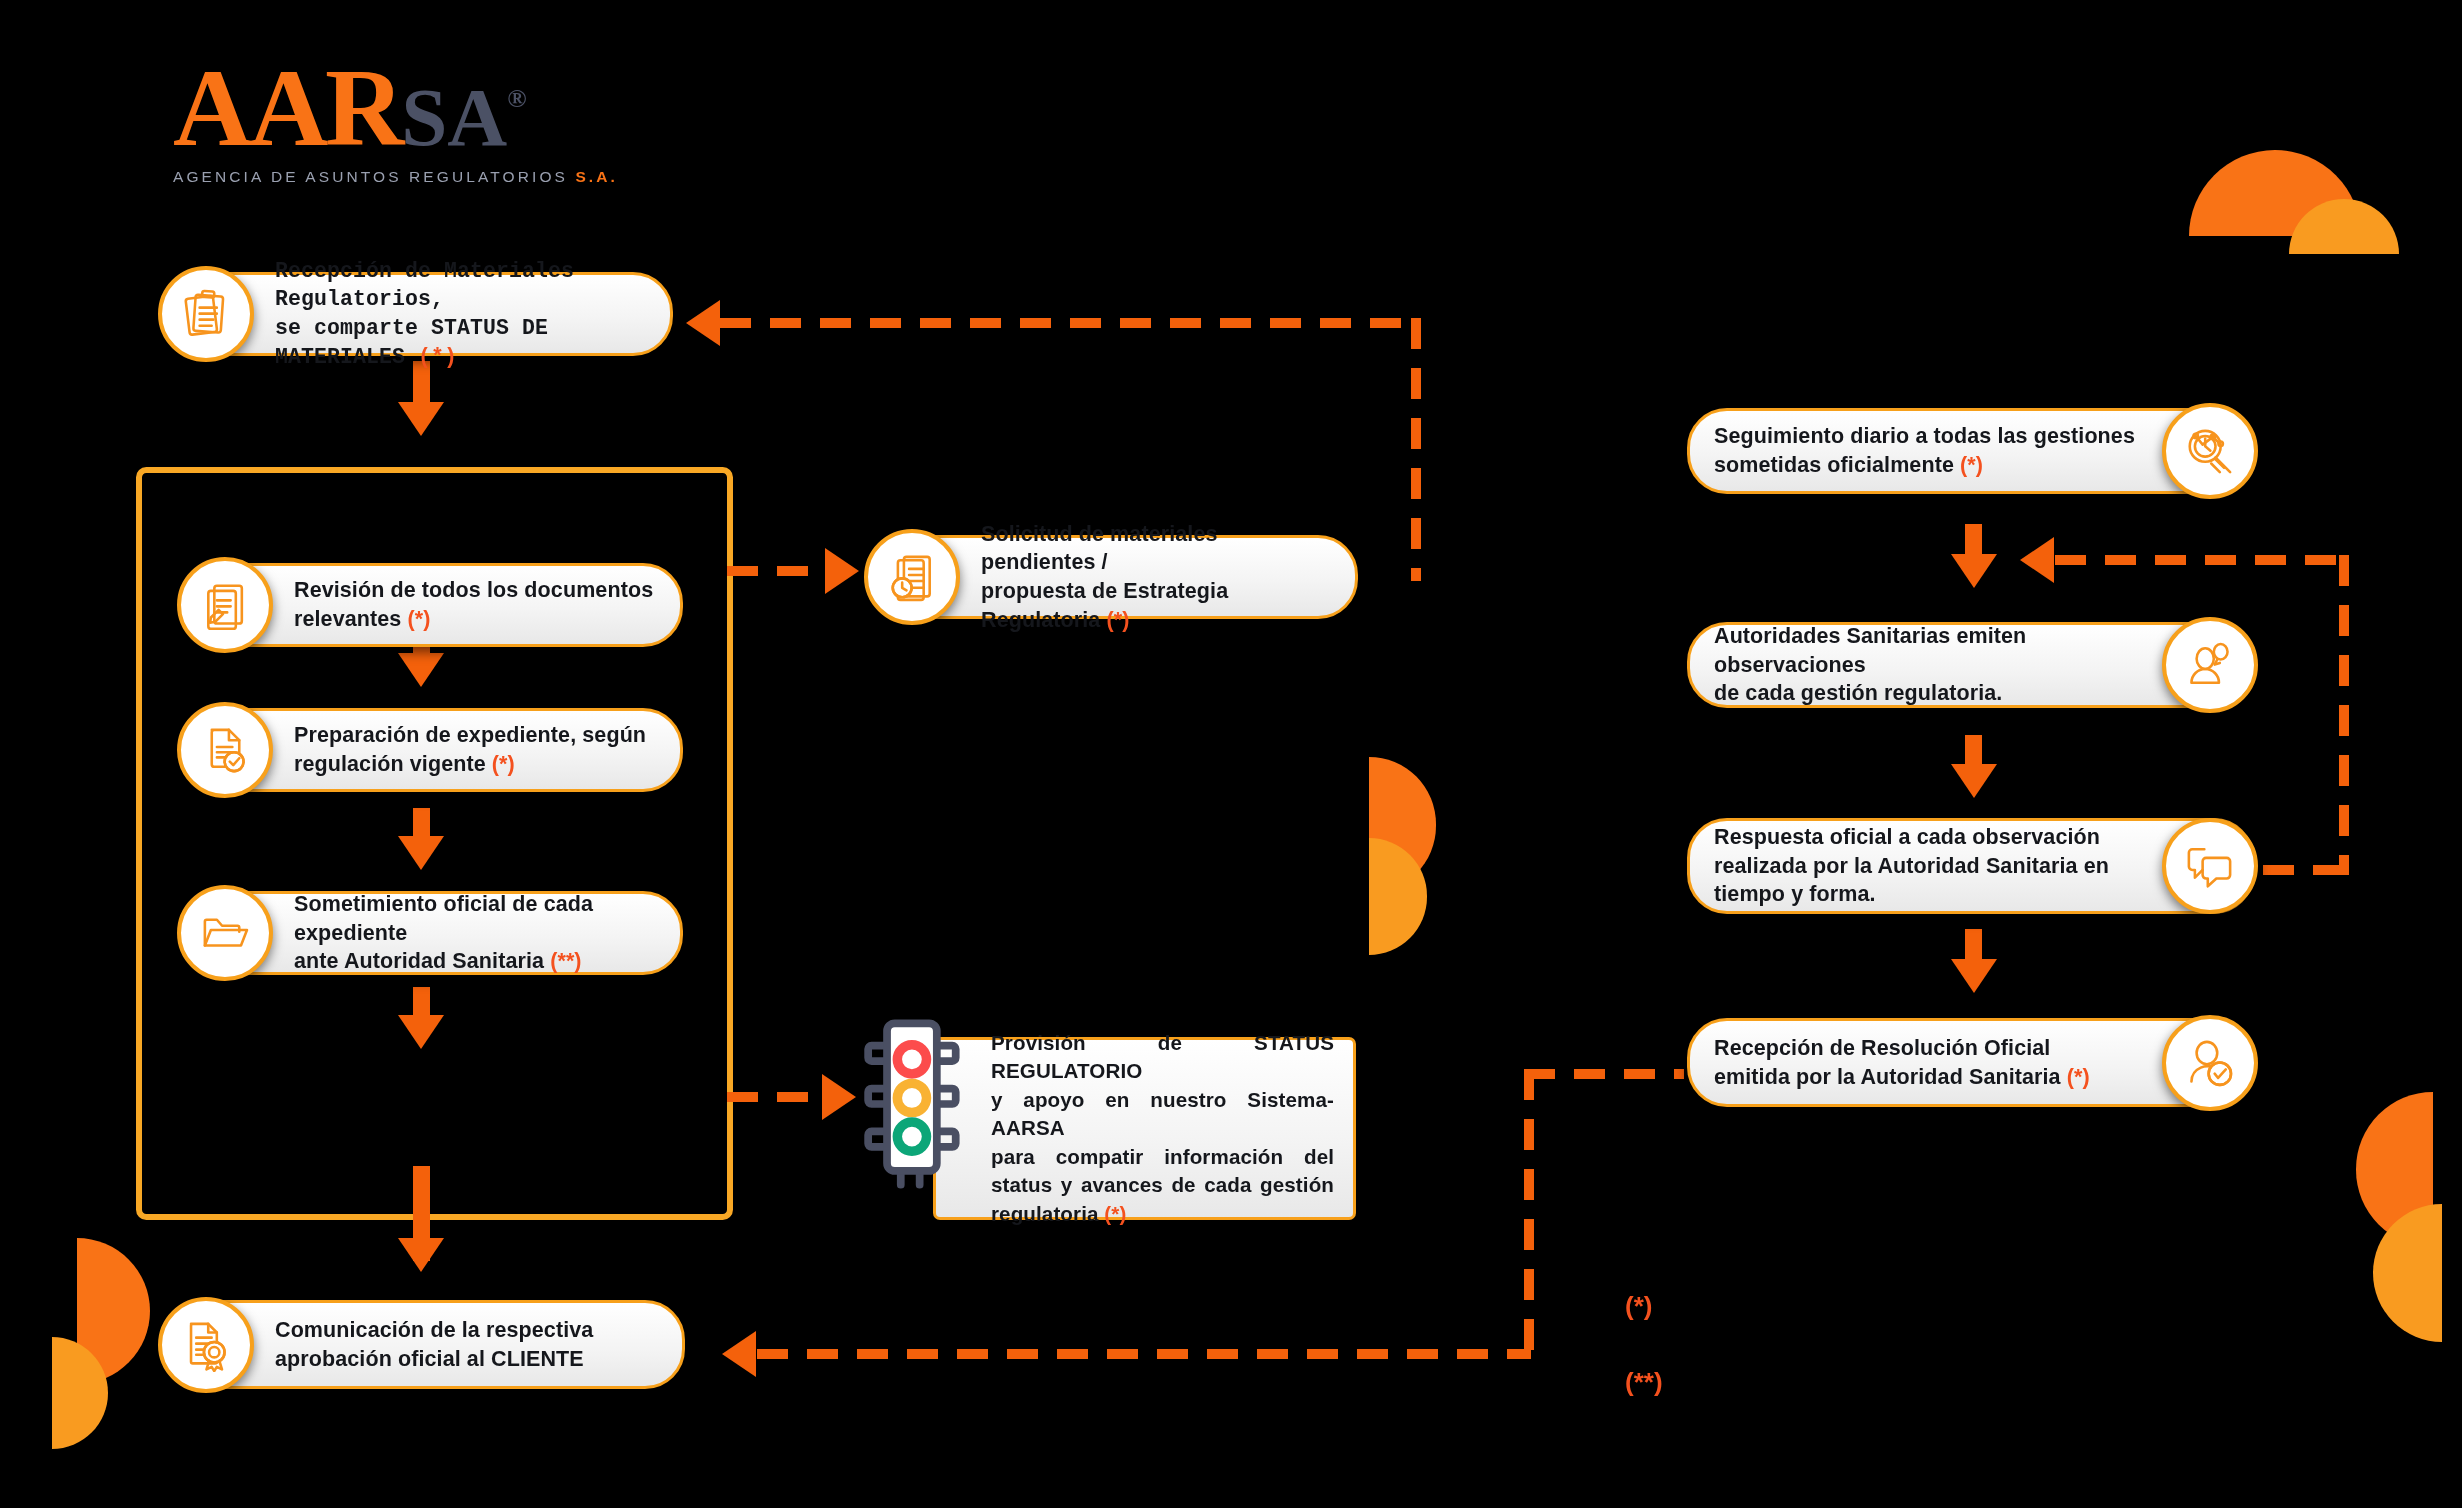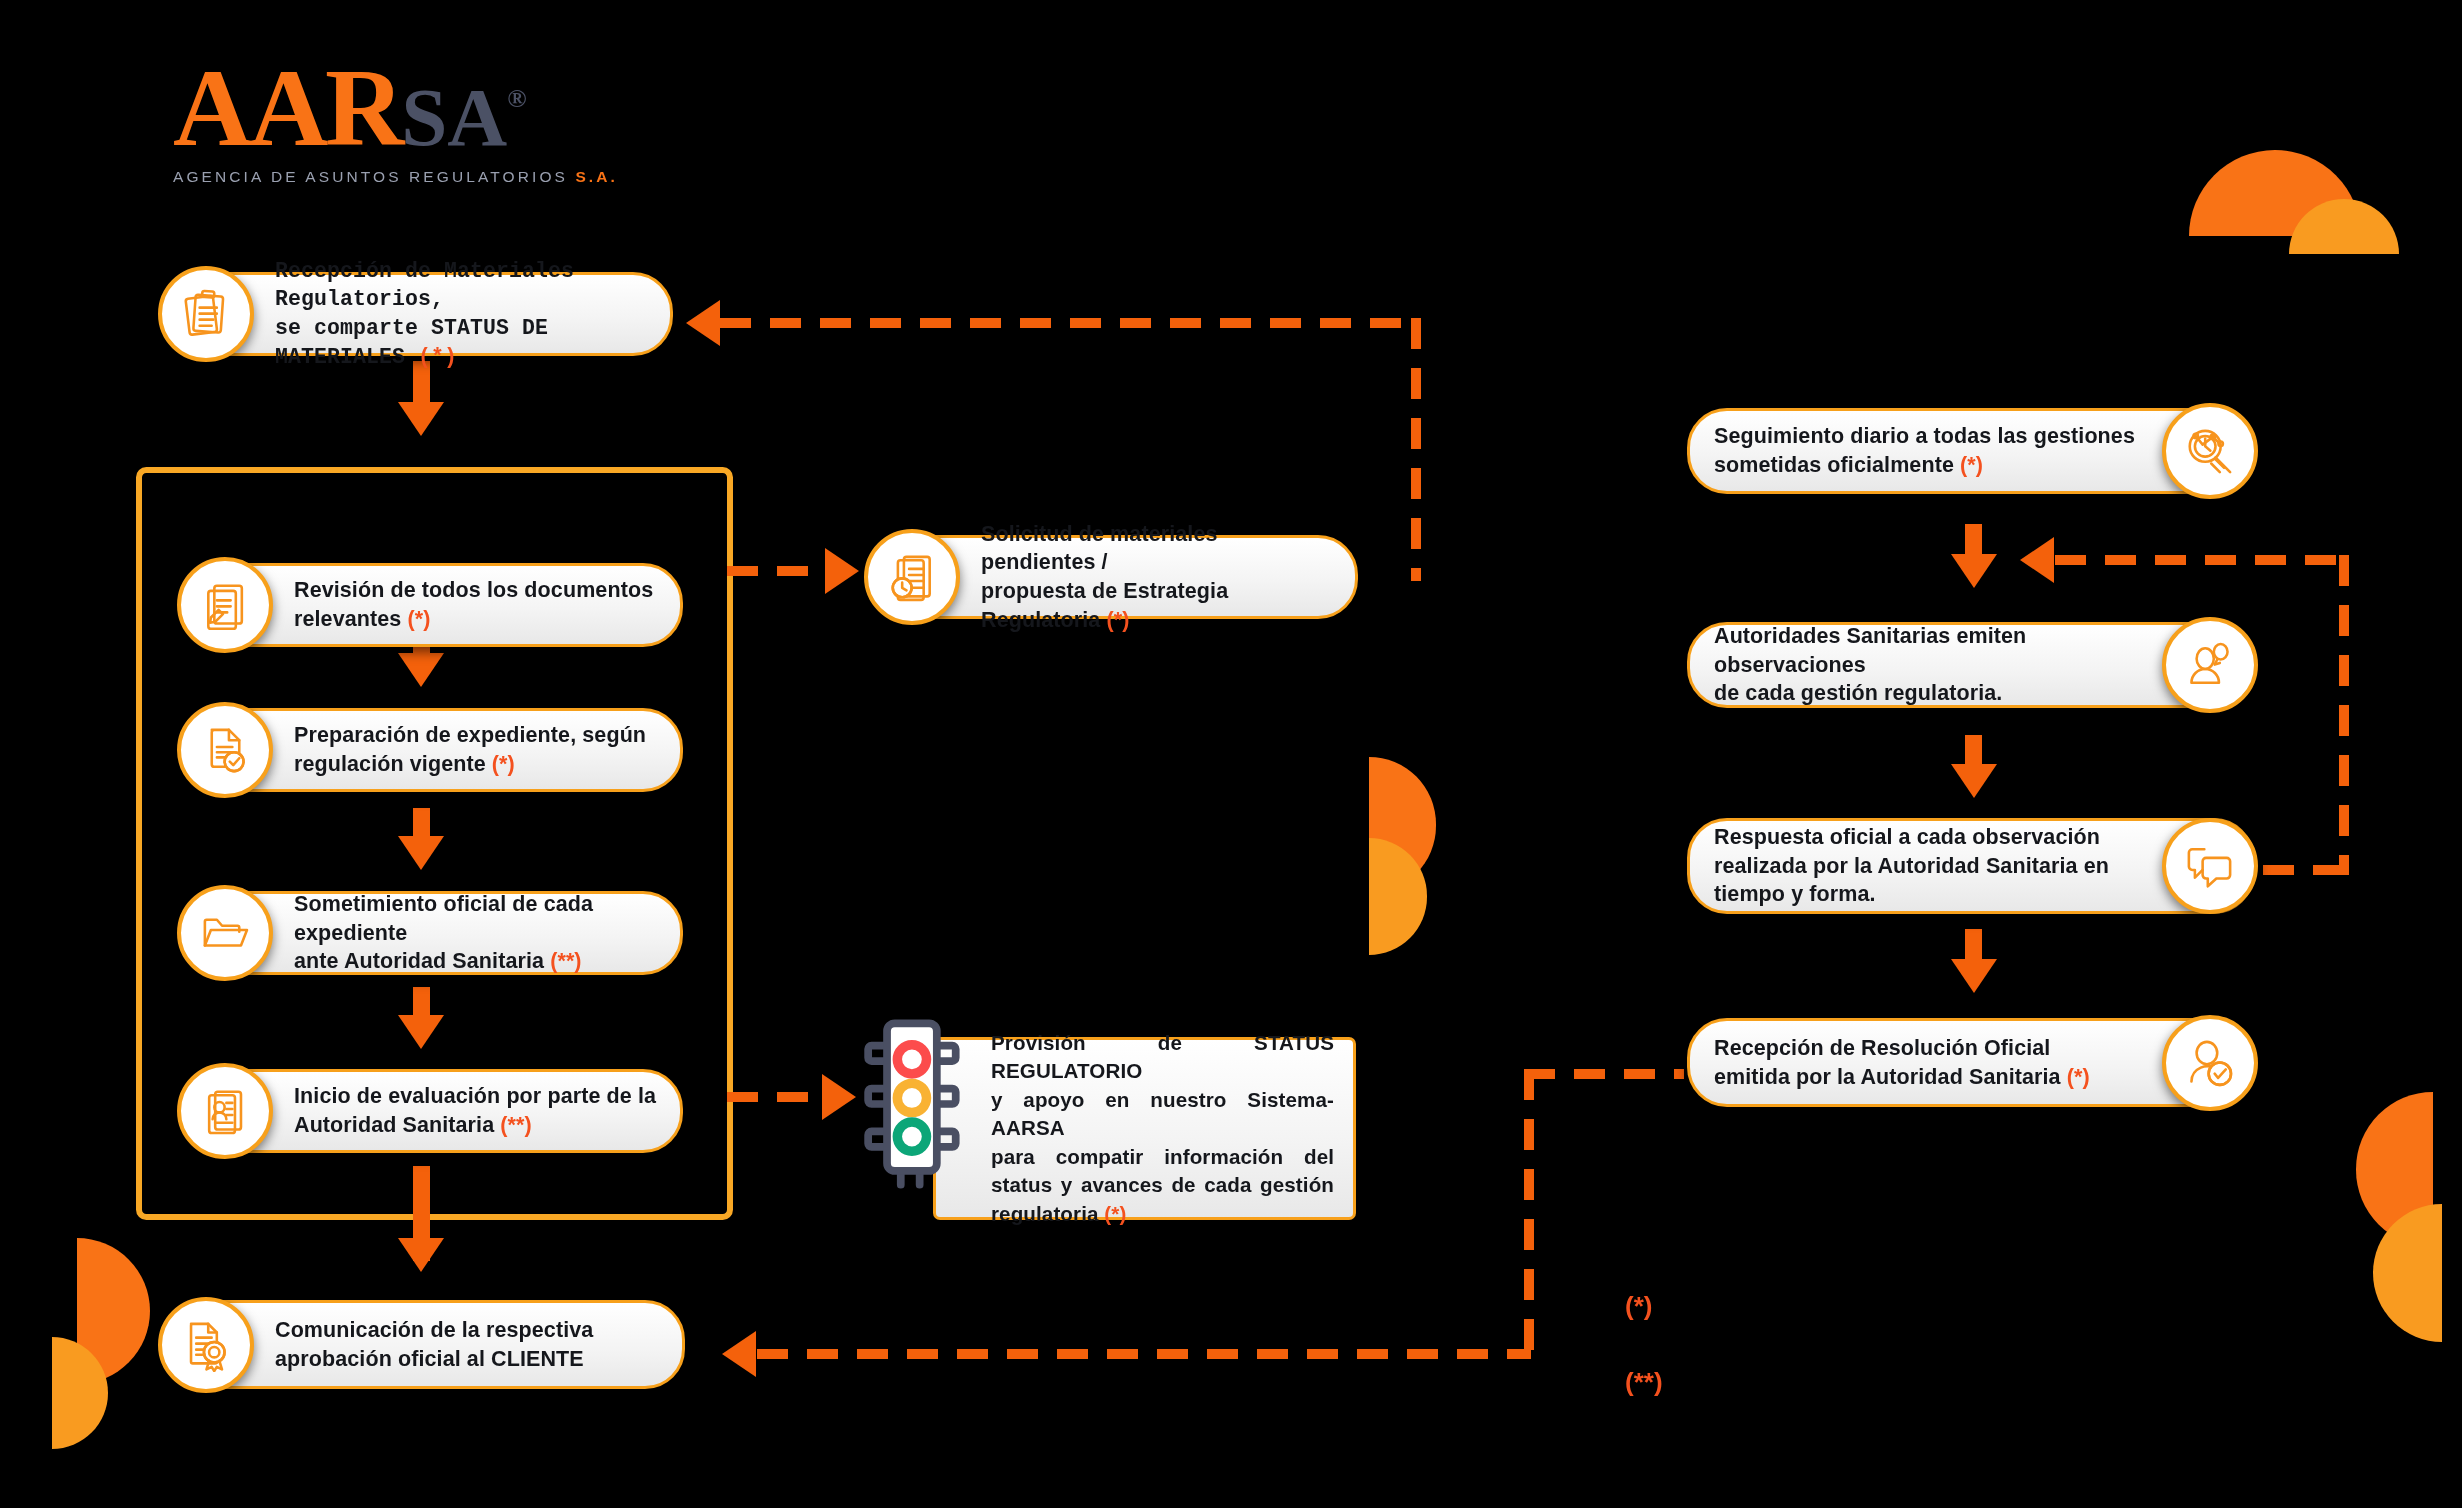--- a/index.html
+++ b/index.html
@@ -201,35 +201,20 @@
         <path d="M8 46 V18 a2 2 0 0 1 2-2 h12 l6 7 h18 a2 2 0 0 1 2 2 v5"></path>
         <path d="M8 46 l7 -18 h42 l-7 18 z"></path>
       </svg>
     </div>
     <div class="label">
       <span>Sometimiento oficial de cada expediente</span><br>
       <span>ante Autoridad Sanitaria  </span><span class="star">(**)</span>
     </div>
   </div>
 
-  <div class="node icon-left" style="left:181px;top:1069px;width:502px;height:84px;">
-    <div class="bubble left">
-      <svg viewBox="0 0 64 64" fill="none" stroke="#F7941E" stroke-width="3" stroke-linecap="round" stroke-linejoin="round">
-        <rect x="20" y="9" width="30" height="44" rx="3"></rect>
-        <rect x="13" y="13" width="30" height="44" rx="3"></rect>
-        <path d="M33 22 H40 M33 29 H40 M33 36 H40 M20 45 H40"></path>
-        <circle cx="25" cy="27" r="6"></circle>
-        <path d="M17 41 a8 8 0 0 1 16 0"></path>
-      </svg>
-    </div>
-    <div class="label">
-      <span>Inicio de evaluación por parte de la</span><br>
-      <span>Autoridad Sanitaria </span><span class="star">(**)</span>
-    </div>
-  </div>
 
   <div class="node icon-left" style="left:162px;top:1300px;width:523px;height:89px;align-items:center;">
     <div class="bubble left">
       <svg viewBox="0 0 64 64" fill="none" stroke="#F7941E" stroke-width="3" stroke-linecap="round" stroke-linejoin="round">
         <path d="M14 8 h20 l10 10 v34 a2 2 0 0 1-2 2 H16 a2 2 0 0 1-2-2 V10 a2 2 0 0 1 2-2z"></path>
         <path d="M34 8 v10 h10"></path>
         <path d="M20 24 H38 M20 31 H38 M20 38 H28 M20 44 H27"></path>
         <circle cx="41" cy="41" r="12" fill="#fff"></circle>
         <circle cx="41" cy="41" r="12"></circle>
         <circle cx="41" cy="41" r="6"></circle>

